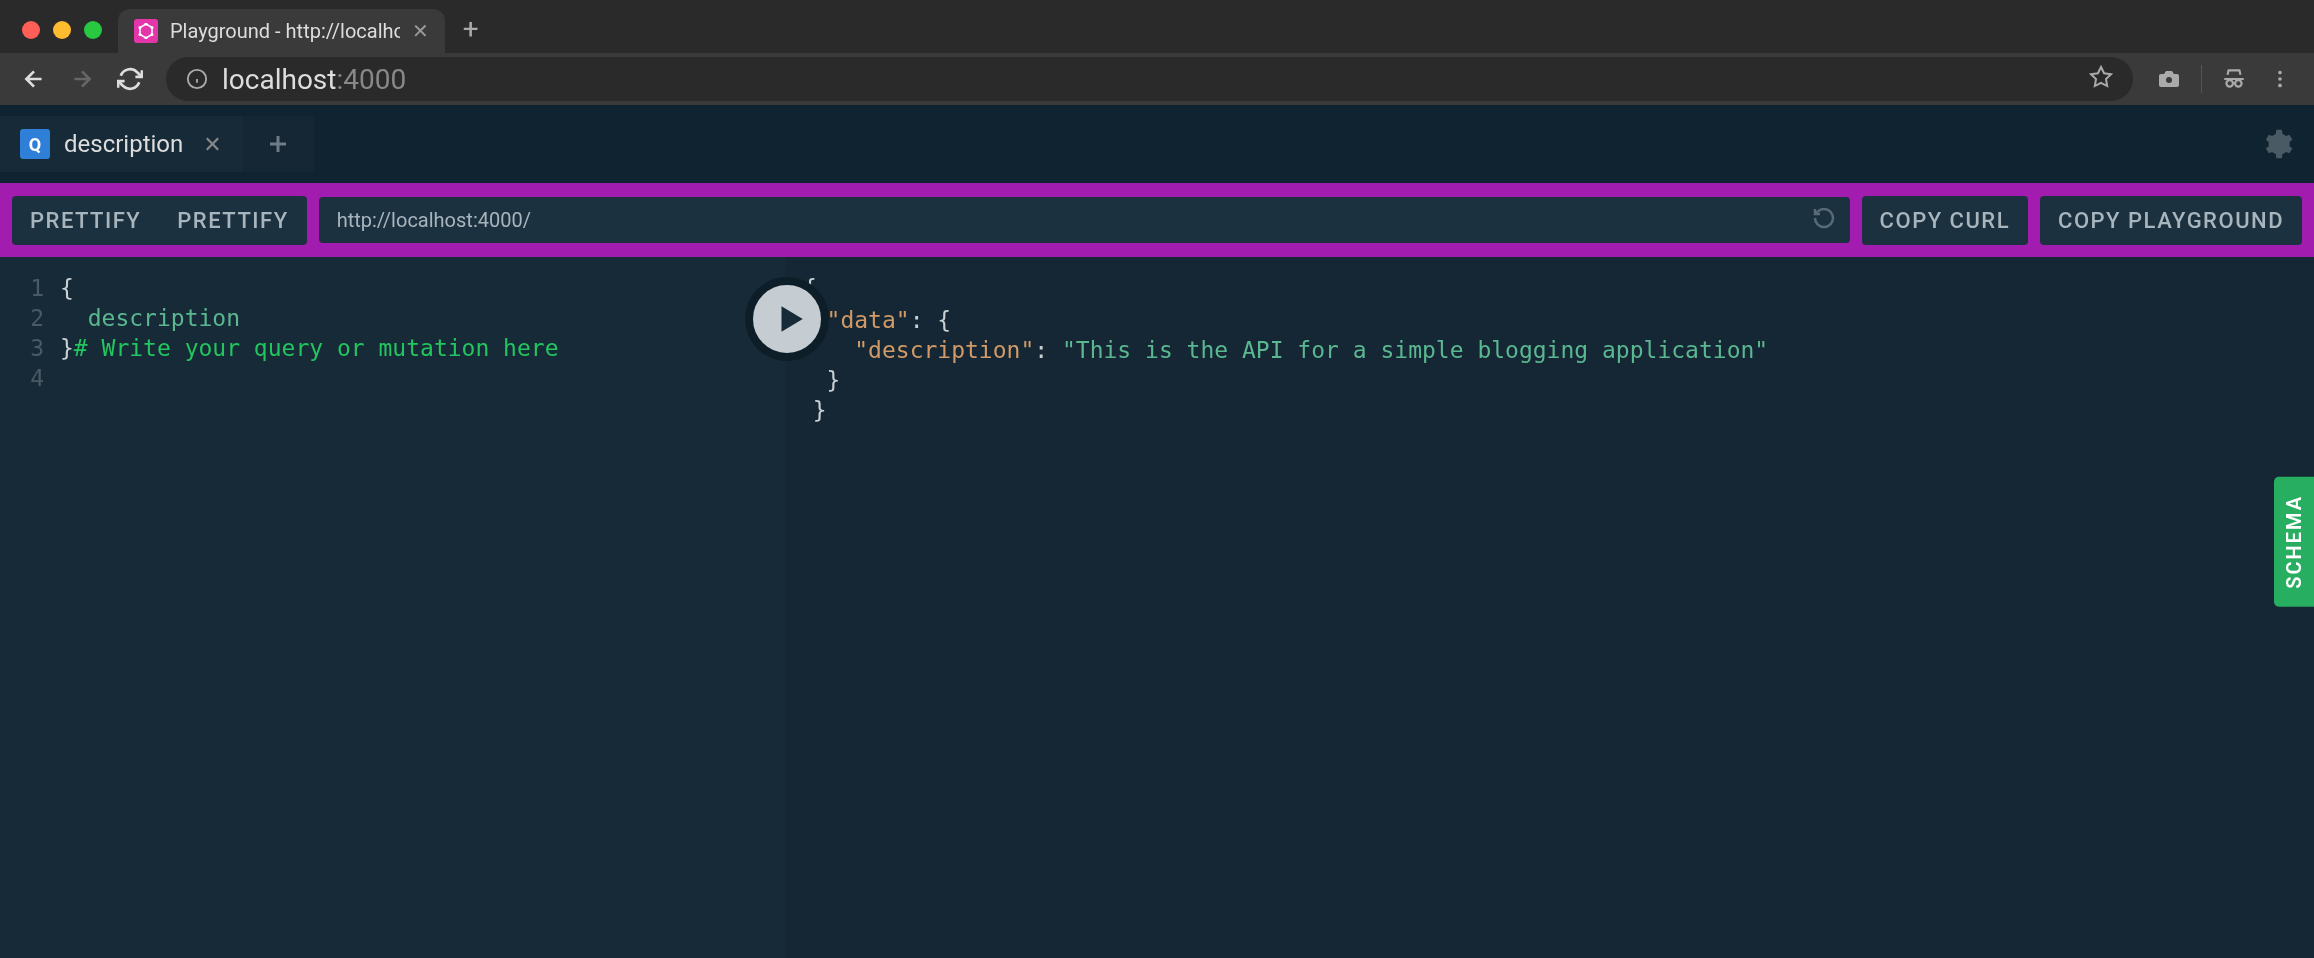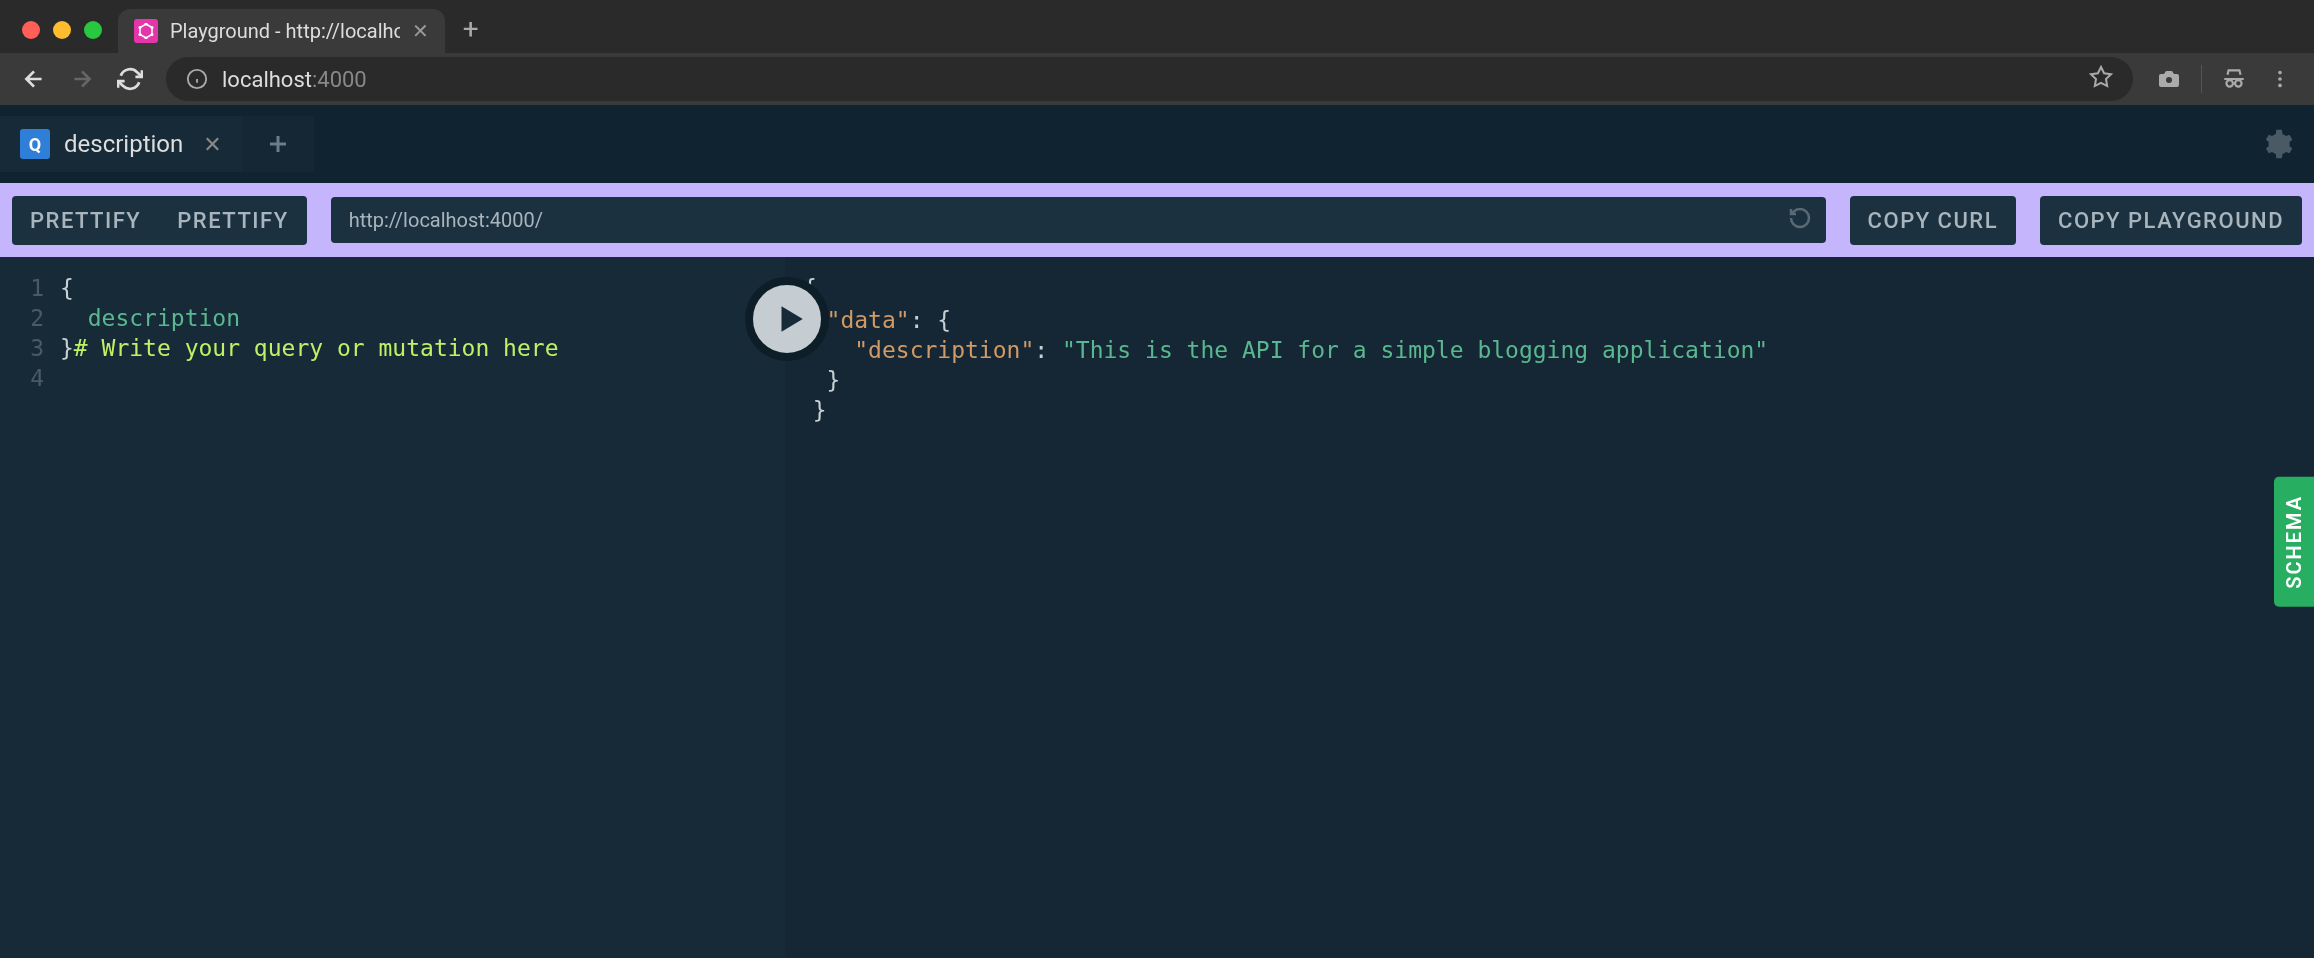--- a/index.html
+++ b/index.html
@@ -104,21 +104,21 @@
       gap: 14px;
       margin: 0 8px;
     }
     .url-info-icon {
       color: #aaa;
       display: flex;
       align-items: center;
     }
     .url-text {
       color: #ddd;
-      font-size: 22px;
+      font-size: 28px;
     }
     .url-text .dim { color: #888; }
     .url-star {
       color: #aaa;
       margin-left: auto;
     }
     .toolbar-right {
       display: flex;
       align-items: center;
       gap: 6px;
@@ -195,25 +195,25 @@
     .pg-settings {
       position: absolute;
       right: 20px;
       top: 22px;
       color: #4a5a64;
       cursor: pointer;
     }
 
     .pg-toolbar {
       height: 74px;
-      background: #c4b5fd;
+      background: #a21caf;
       display: flex;
       align-items: center;
       padding: 0 12px;
-      gap: 24px;
+      gap: 12px;
     }
     .pg-btn-group {
       display: flex;
       background: #1c3140;
       border-radius: 4px;
       overflow: hidden;
     }
     .pg-btn {
       color: #a8b5bd;
       font-size: 22px;
@@ -271,21 +271,21 @@
       user-select: none;
     }
     .pg-gutter div { height: 30px; }
     .pg-code {
       flex: 1;
       color: #c8d0d4;
     }
     .pg-code div { height: 30px; white-space: pre; }
     .tok-brace { color: #c8d0d4; }
     .tok-field { color: #5ab890; }
-    .tok-comment { color: #bef264; }
+    .tok-comment { color: #22c55e; }
 
     .pg-play {
       position: absolute;
       left: 745px;
       top: 20px;
       width: 84px; height: 84px;
       border-radius: 50%;
       background: #c5cdd3;
       border: 8px solid #0e1e28;
       display: flex;

